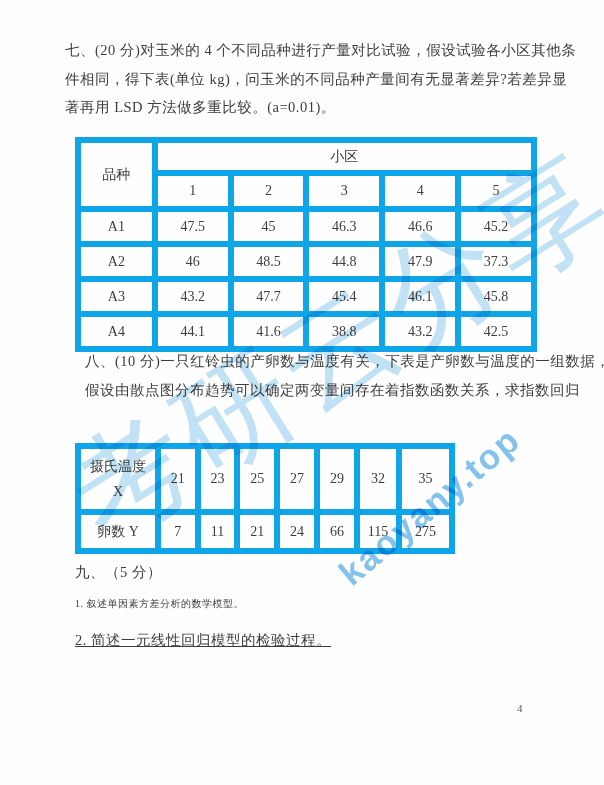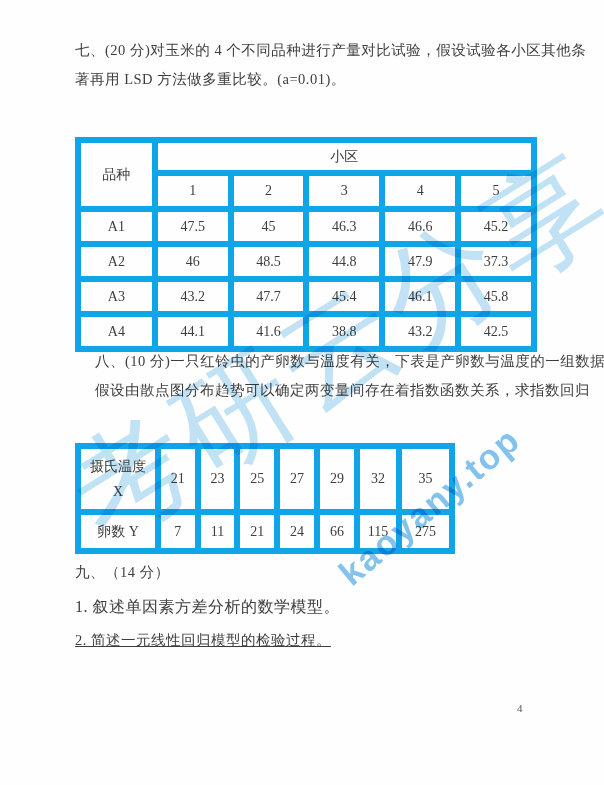--- a/index.html
+++ b/index.html
@@ -7,31 +7,31 @@
     width: 604px; height: 785px;
     background: #fefefe;
     font-family: "Liberation Serif", "DejaVu Serif", serif;
     position: relative;
     overflow: hidden;
   }
   .page {
     position: absolute; inset: 0;
     color: #3d3d3d;
   }
-  .para { position: absolute; left: 75px; }
+  .para { position: absolute; left: 65px; }
   .tline {
     font-size: 14.5px;
     line-height: 28.5px;
     white-space: nowrap;
     letter-spacing: 0.5px;
   }
   .q7 { top: 36px; }
   .q8 { top: 347px; margin-left: 20px; }
   .q9-heading { position: absolute; left: 75px; top: 563px; font-size: 14.5px; letter-spacing: 0.5px; }
-  .q9-item1 { position: absolute; left: 75px; top: 597px; font-size: 16px; letter-spacing: 0.5px; }
+  .q9-item1 { position: absolute; left: 75px; top: 597px; font-size: 10px; letter-spacing: 0.5px; }
   .q9-item2 { position: absolute; left: 75px; top: 631px; font-size: 14.5px; letter-spacing: 0.5px; text-decoration: underline; }
 
   .formula .it { font-style: italic; }
   .formula sup { font-style: italic; font-size: 10px; vertical-align: super; }
   .formula .gap { display: inline-block; width: 5px; }
 
   table { border-collapse: collapse; position: absolute; left: 75px; color: #3d3d3d; }
   td {
     border: 6px solid #0ea5e9;
     text-align: center;
@@ -85,20 +85,21 @@
     transform-origin: 0px 22px;
   }
 </style>
 </head>
 <body>
 
 <div class="page">
 
   <div class="para q7">
     <div class="tline">七、(20 分)对玉米的 4 个不同品种进行产量对比试验，假设试验各小区其他条</div>
+    <div class="tline">件相同，得下表(单位 kg)，问玉米的不同品种产量间有无显著差异?若差异显</div>
     <div class="tline">著再用 LSD 方法做多重比较。(a=0.01)。</div>
   </div>
 
   <table class="t1">
     <tbody>
         <tr class="hrow1">
       <td class="corner" rowspan="2">品种</td>
       <td colspan="5">小区</td>
     </tr>
     <tr class="hrow2">
@@ -169,21 +170,21 @@
       <td>11</td>
       <td>21</td>
       <td>24</td>
       <td>66</td>
       <td>115</td>
       <td>275</td>
     </tr>
   </tbody>
     </table>
 
-  <div class="q9-heading">九、（14 分）</div>
+  <div class="q9-heading">九、（5 分）</div>
   <div class="q9-item1">1. 叙述单因素方差分析的数学模型。</div>
   <div class="q9-item2">2. 简述一元线性回归模型的检验过程。</div>
 
   <div class="pagenum">4</div>
 
   <div class="wm wm-chars">考研云分享</div>
   <div class="wm wm-site">kaoyany.top</div>
 
 </div>
 

